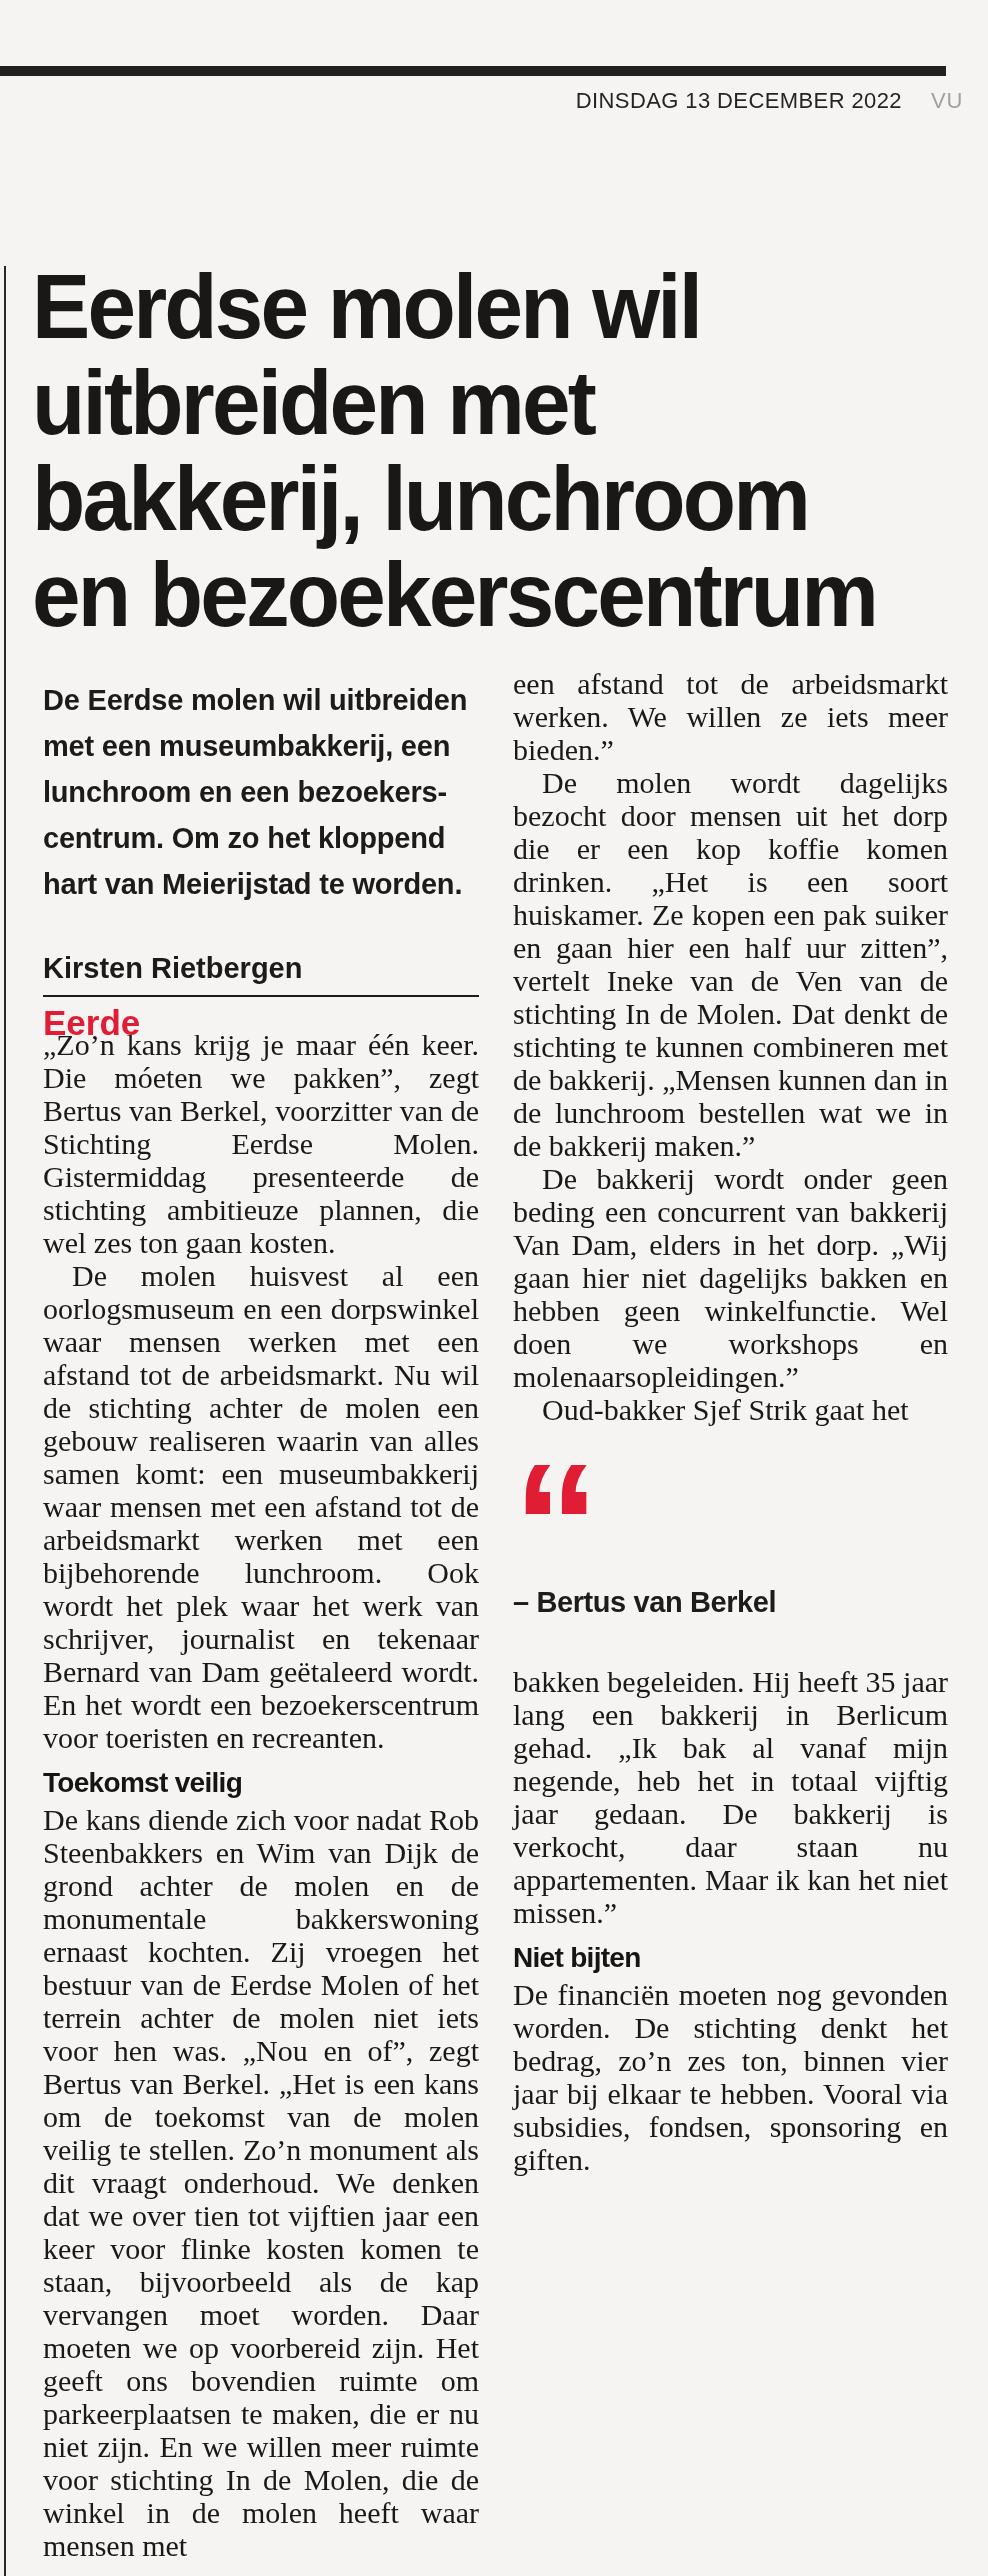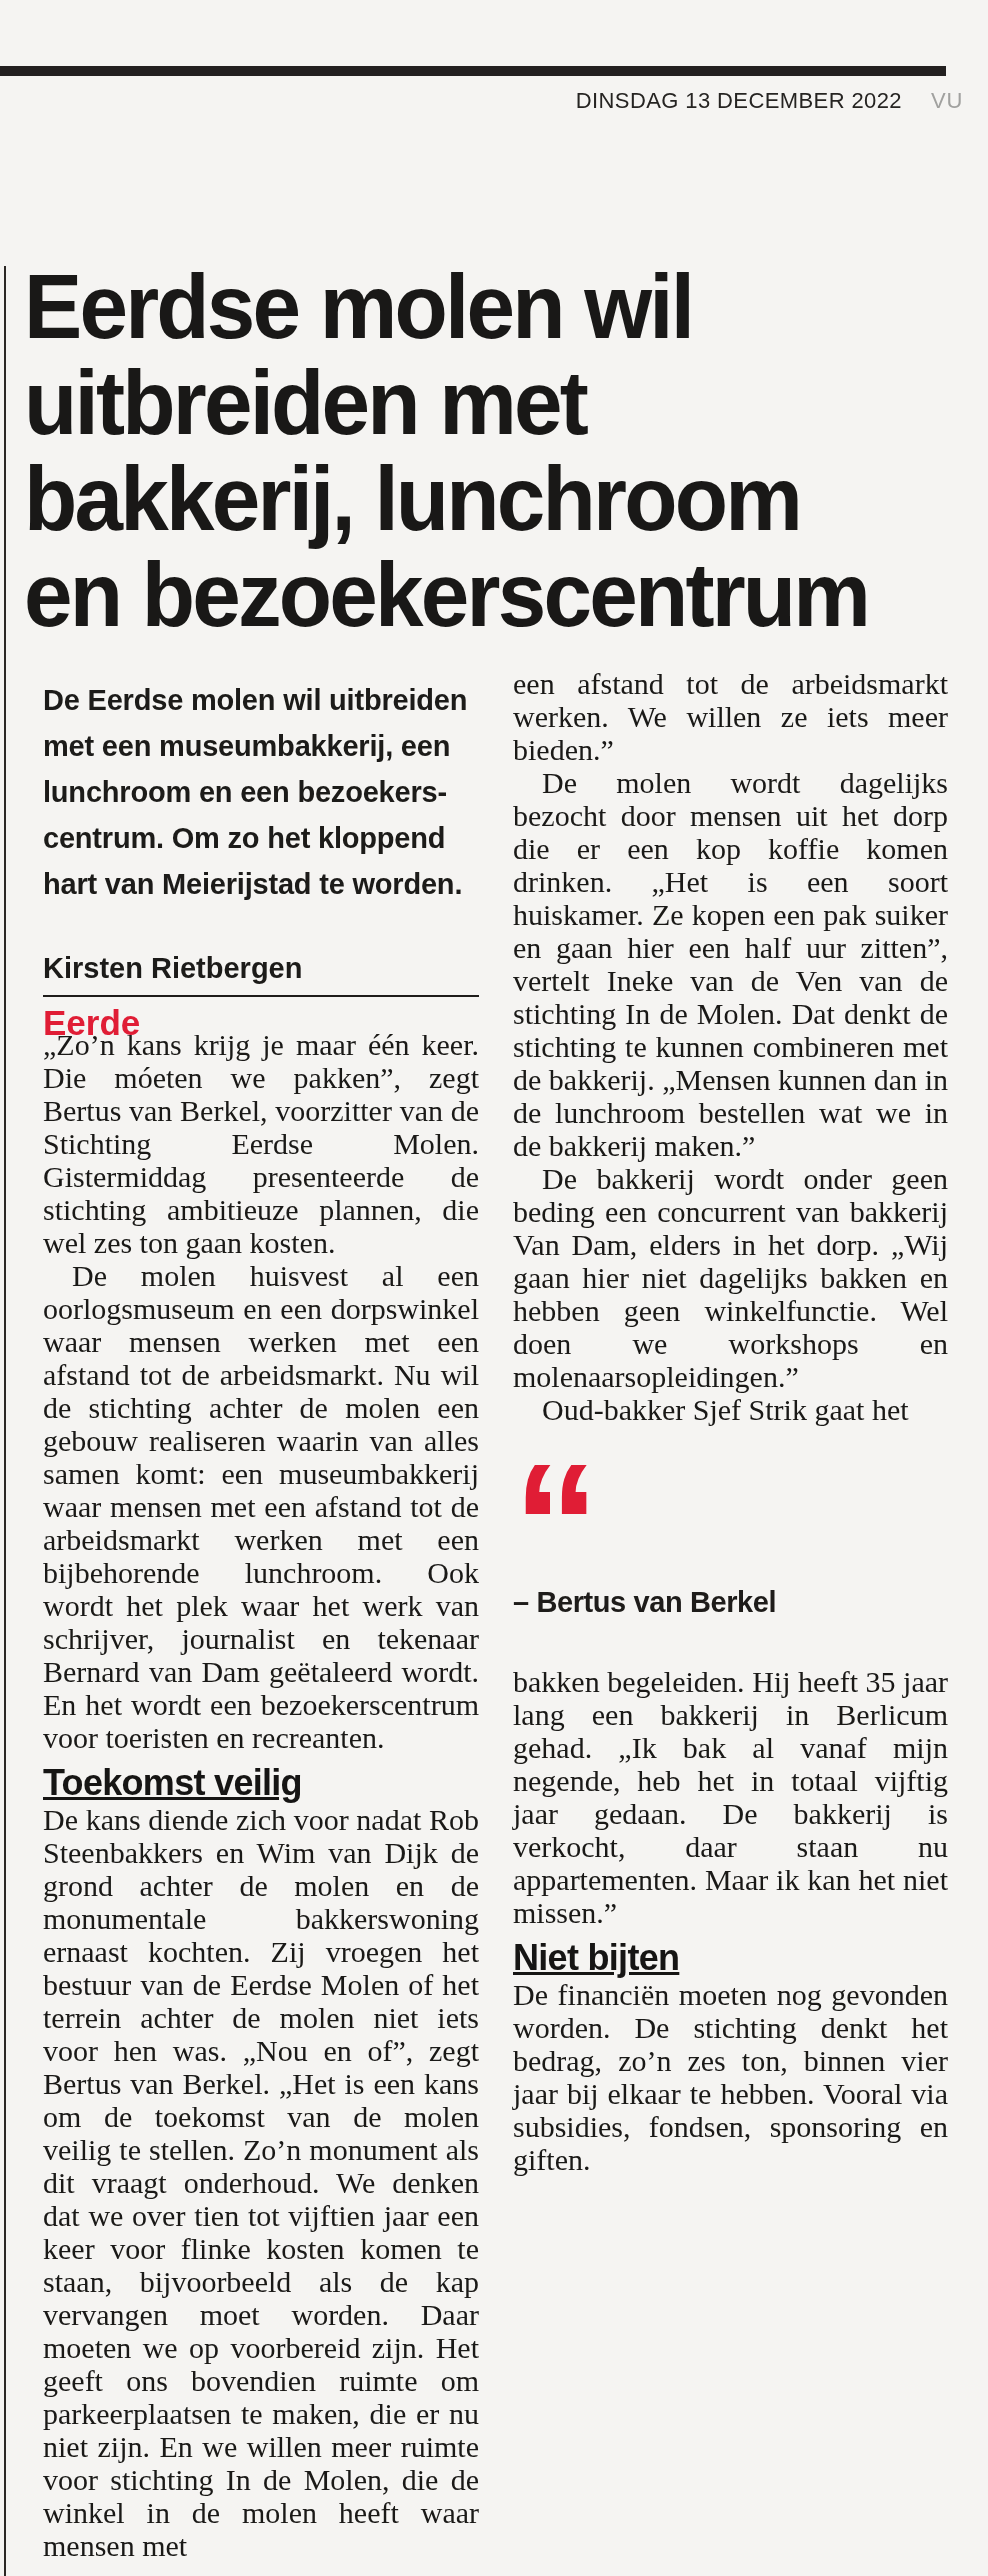--- a/index.html
+++ b/index.html
@@ -11,34 +11,34 @@
     color:#1c1b19;
     overflow:hidden;
     margin:0 auto;
     padding-left:17px;
   }
   .topbar{position:absolute;left:0;top:66px;width:946px;height:9.5px;background:#232020;}
   .masthead-date{position:absolute;top:88px;right:104px;font-size:22px;letter-spacing:0.4px;color:#262422;white-space:nowrap;}
   .masthead-section{position:absolute;top:88px;right:43px;font-size:22px;letter-spacing:0.7px;color:#a1a19f;white-space:nowrap;}
   .leftrule{position:absolute;left:3.7px;top:266px;width:2.2px;height:2310px;background:#2b2724;}
 
-  .headline{position:absolute;left:24px;top:259px;color:#191817;}
+  .headline{position:absolute;left:32px;top:259px;color:#191817;}
   .headline span{display:block;white-space:nowrap;font-size:90px;line-height:96px;font-weight:700;letter-spacing:-2.9px;transform:scaleX(.97);transform-origin:0 50%;}
 
   .intro{position:absolute;left:43px;top:677px;width:438px;font-size:29px;line-height:46px;font-weight:700;letter-spacing:-0.2px;color:#1c1b19;}
   .byline{position:absolute;left:43px;top:952px;font-size:29px;font-weight:700;}
   .rule{position:absolute;left:43px;top:995px;width:436px;height:2.2px;background:#1e1c1a;}
   .dateline{position:absolute;left:43px;top:1003px;font-size:35px;font-weight:700;}
 
   .col{position:absolute;font-family:"Liberation Serif","DejaVu Serif",serif;font-size:30px;line-height:33px;text-align:justify;color:#1a1917;}
   .col-left{left:43px;top:1028px;width:436px;}
   .col-right{left:513px;top:667px;width:435px;}
   .body-p{margin:0;}
   .body-p.indent{text-indent:29px;}
-  .subhead{font-family:"Liberation Sans",sans-serif;font-size:36px;font-weight:700;letter-spacing:-0.7px;margin:11.8px 0 4.4px;text-align:left;color:#161514;text-decoration:underline;}
+  .subhead{font-family:"Liberation Sans",sans-serif;font-size:28px;font-weight:700;letter-spacing:-0.7px;margin:11.8px 0 4.4px;text-align:left;color:#161514;}
 
   .pullquote{margin:25px 0 46px;text-align:left;}
   .pq-glyph{display:block;height:101px;overflow:hidden;font-family:"Liberation Sans",sans-serif;font-weight:700;font-size:173px;line-height:147px;letter-spacing:-7.3px;}
   .pq-text{font-family:"Liberation Sans",sans-serif;font-size:42px;line-height:48px;font-weight:700;letter-spacing:-1.1px;margin-top:13.2px;text-align:left;}
   .pq-attr{font-family:"Liberation Sans",sans-serif;font-size:29px;font-weight:700;color:#1e1c1a;margin-top:34px;margin-bottom:5.9px;letter-spacing:-0.4px;}
 </style>
 </head>
 <body>
 
 <div id="page" style="background: rgb(245, 244, 242);">

